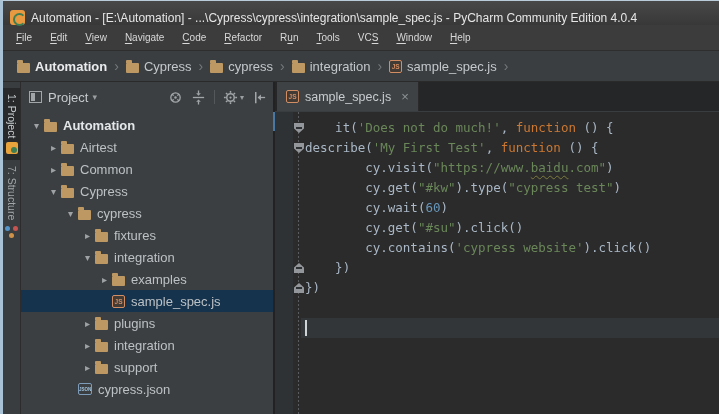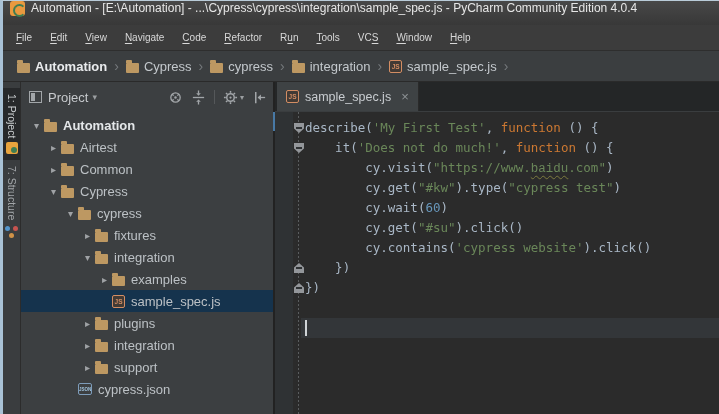--- a/index.html
+++ b/index.html
@@ -4,21 +4,21 @@
 <style>
   * { margin:0; padding:0; box-sizing:border-box; }
   html,body { width:719px; height:414px; background:#1f1f1f; overflow:hidden;
               font-family:"Liberation Sans", sans-serif; }
 
   .window { width:719px; height:414px; display:flex; flex-direction:column;
             border-left:3px solid #a9c2d6; border-top:1px solid #b9cbd8;
             background:#2b2b2b; }
 
   
-  .titlebar { height:24px; flex:0 0 24px; display:flex; align-items:flex-start; gap:6px;
+  .titlebar { height:24px; flex:0 0 24px; display:flex; align-items:flex-end; gap:6px;
               background:linear-gradient(#484848,#383838); padding-left:7px; }
   .app-icon { width:15px; height:15px; border-radius:3px; background:#e9993f; position:relative; flex:0 0 15px; }
   .app-icon::before { content:""; position:absolute; left:3px; top:3px; width:9px; height:9px;
               border:2.5px solid #3f7d52; border-right-color:transparent; border-radius:50%; }
   .title-text { color:#e6e6e6; font-size:12px; white-space:nowrap; }
 
   
   .menubar { height:26px; flex:0 0 26px; background:#3c3c3c; display:flex; align-items:center;
              padding-left:4px; border-bottom:1px solid #2e2e2e; }
   .menu-item { color:#d8d8d8; font-size:10px; padding:0 9px; cursor:default; }
@@ -106,21 +106,21 @@
   .code-lines { position:relative; padding-top:6px; }
   .code-line { height:20px; line-height:20px; padding-left:30px; white-space:pre; position:relative; }
   .caret-line .hl { position:absolute; left:26px; right:0; top:0; height:20px; background:var(--caret-line); }
   .caret { position:absolute; left:30px; top:2px; width:2px; height:16px; background:#cfd3d6; }
 
   .tk-p { color:var(--plain); }
   .tk-k { color:var(--kw); }
   .tk-s { color:var(--str); }
   .tk-n { color:var(--num); }
   .tk-st { color:var(--str); text-decoration:underline; text-decoration-style:wavy;
-           text-decoration-color:var(--squiggle); text-underline-offset:3px; text-decoration-thickness:1px;font-family:Liberation Mono, monospace; }
+           text-decoration-color:var(--squiggle); text-underline-offset:3px; text-decoration-thickness:1px; }
 </style>
 </head>
 <body>
 
 <div class="window">
 
   <div class="titlebar">
     <span class="app-icon"></span>
     <span class="title-text">Automation - [E:\Automation] - ...\Cypress\cypress\integration\sample_spec.js - PyCharm Community Edition 4.0.4</span>
   </div>
@@ -328,22 +328,22 @@
       <div class="editor-body">
         <div class="gutter-bg"></div>
         <div class="gutter-dots"></div>
         <div class="gutter-marks">
             <div class="fold fold-open" style="top: 11px;"></div>
             <div class="fold fold-open" style="top: 31px;"></div>
             <div class="fold fold-close" style="top: 151px;"></div>
             <div class="fold fold-close" style="top: 171px;"></div>
           </div>
         <div class="code-lines">
+            <div class="code-line"><span class="tk-p">    it(</span><span class="tk-s">'Does not do much!'</span><span class="tk-p">, </span><span class="tk-k">function</span><span class="tk-p"> () {</span></div>
             <div class="code-line"><span class="tk-p">describe(</span><span class="tk-s">'My First Test'</span><span class="tk-p">, </span><span class="tk-k">function</span><span class="tk-p"> () {</span></div>
-            <div class="code-line"><span class="tk-p">    it(</span><span class="tk-s">'Does not do much!'</span><span class="tk-p">, </span><span class="tk-k">function</span><span class="tk-p"> () {</span></div>
             <div class="code-line"><span class="tk-p">        cy.visit(</span><span class="tk-s">"https://www.</span><span class="tk-st">baidu</span><span class="tk-s">.com"</span><span class="tk-p">)</span></div>
             <div class="code-line"><span class="tk-p">        cy.get(</span><span class="tk-s">"#kw"</span><span class="tk-p">).type(</span><span class="tk-s">"cypress test"</span><span class="tk-p">)</span></div>
             <div class="code-line"><span class="tk-p">        cy.wait(</span><span class="tk-n">60</span><span class="tk-p">)</span></div>
             <div class="code-line"><span class="tk-p">        cy.get(</span><span class="tk-s">"#su"</span><span class="tk-p">).click()</span></div>
             <div class="code-line"><span class="tk-p">        cy.contains(</span><span class="tk-s">'cypress website'</span><span class="tk-p">).click()</span></div>
             <div class="code-line"><span class="tk-p">    })</span></div>
             <div class="code-line"><span class="tk-p">})</span></div>
             <div class="code-line"></div>
             <div class="code-line caret-line"><div class="hl"></div><div class="caret"></div></div>
           </div>

